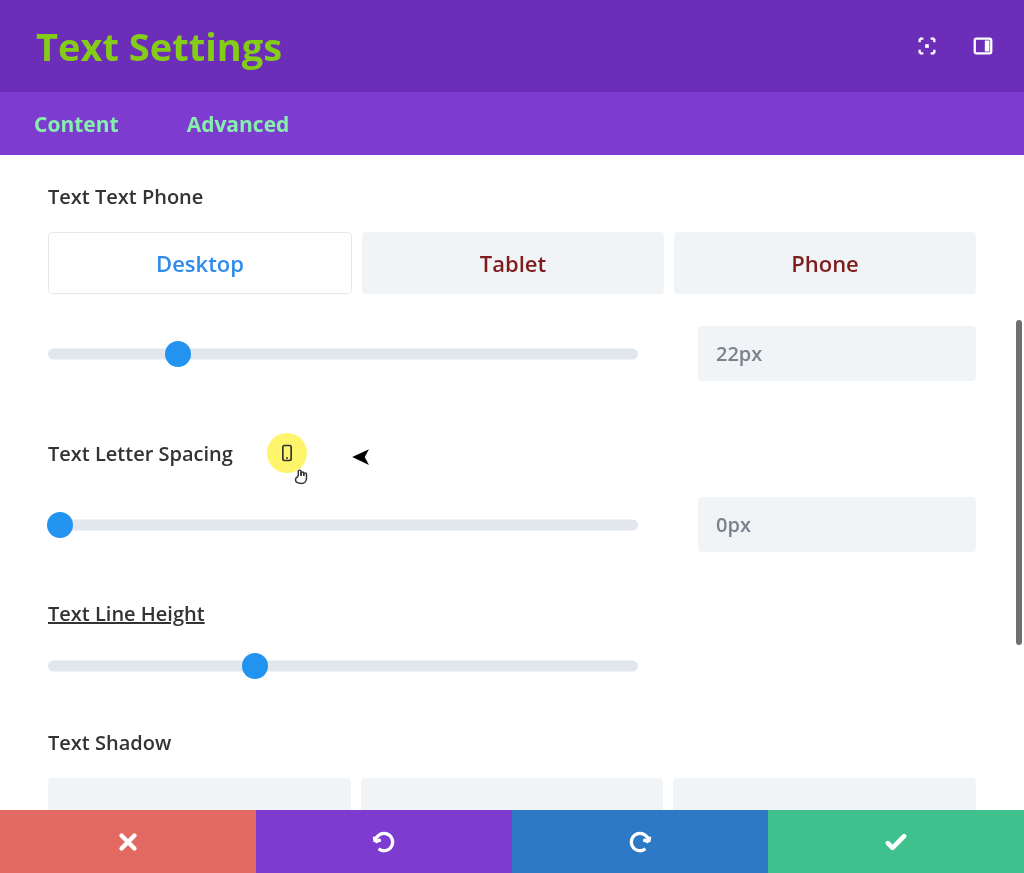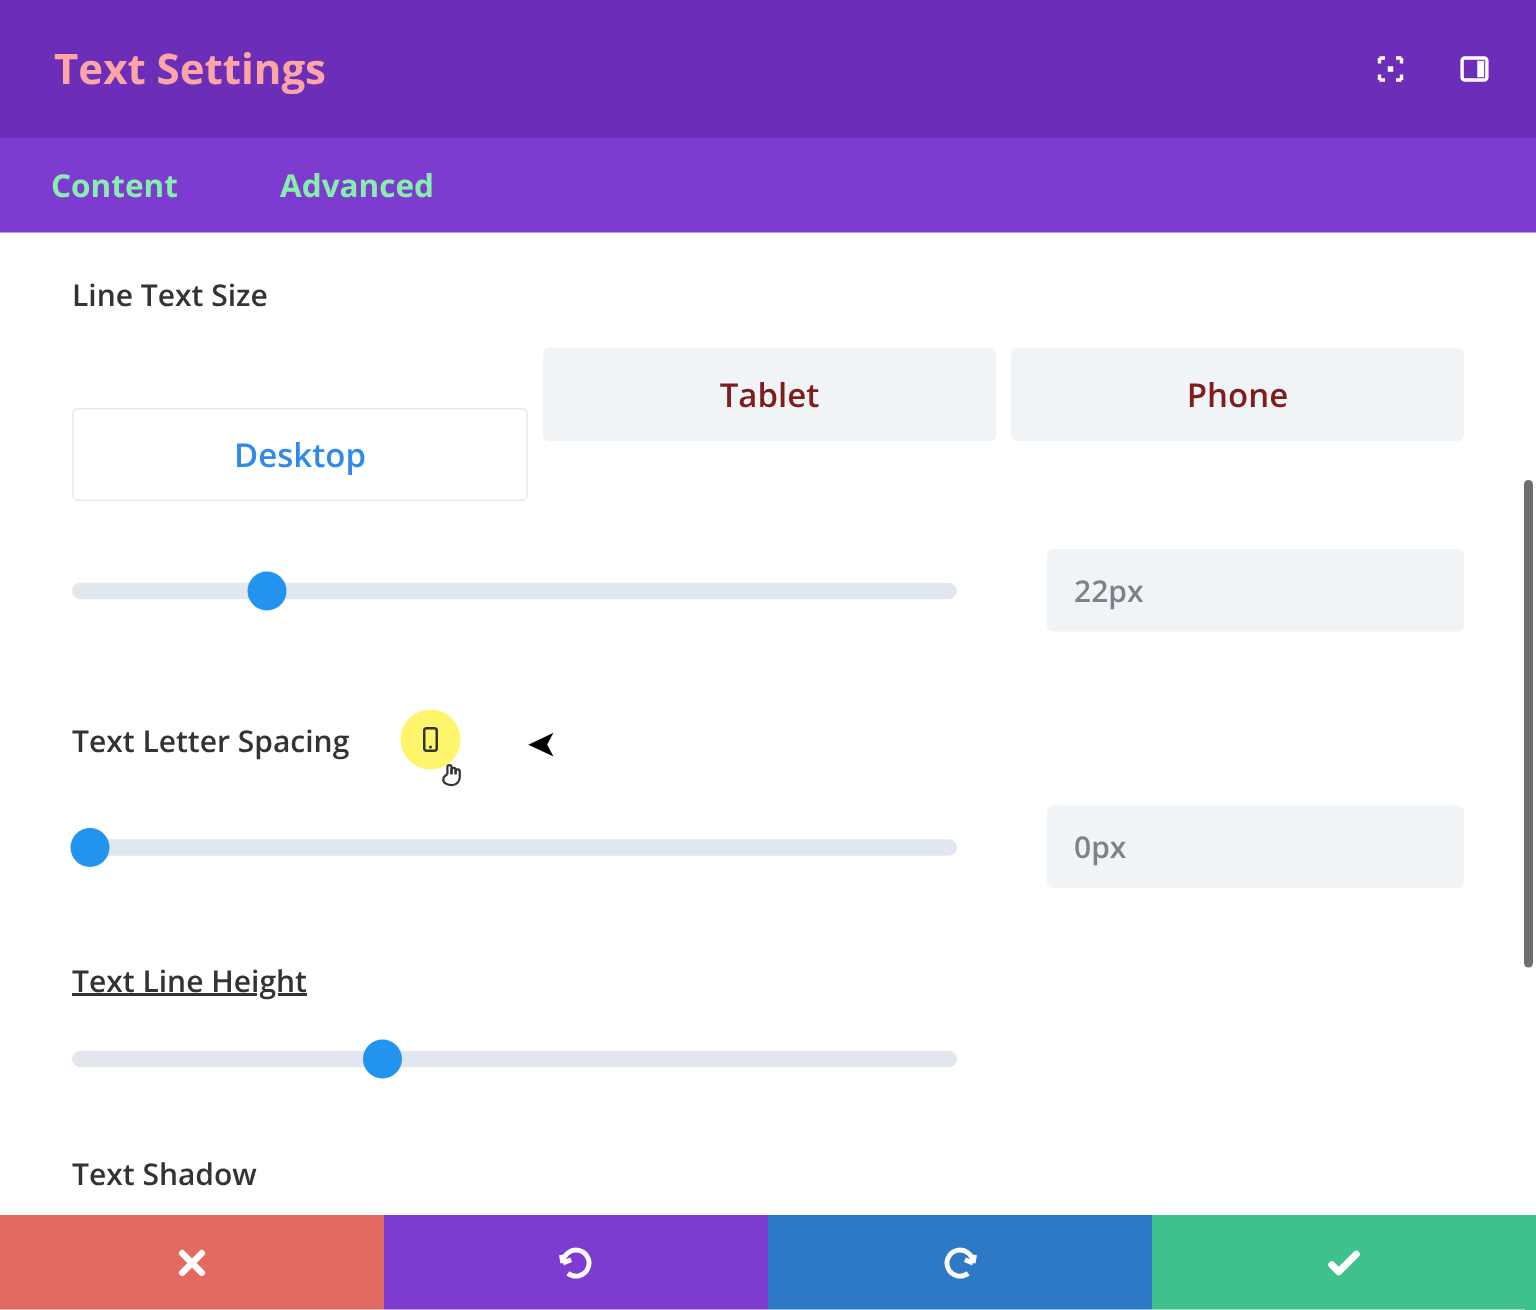--- a/index.html
+++ b/index.html
@@ -7,22 +7,22 @@
 
   
   .header {
     height: 92px;
     background: #6c2eb9;
     display: flex;
     align-items: center;
     padding: 0 28px 0 36px;
   }
   .header h1 {
-    color: #fca5a5;
-    font-size: 28px;
+    color: #84cc16;
+    font-size: 38px;
     font-weight: 700;
     flex: 1;
   }
   .header-icons { display: flex; gap: 30px; align-items: center; }
   .hicon { width: 26px; height: 26px; color: #fff; display: flex; align-items: center; justify-content: center; cursor: pointer; }
 
   
   .tabs { height: 63px; background: #7e3bd0; display: flex; }
   .tab {
     height: 100%;
@@ -67,21 +67,20 @@
     justify-content: center;
     font-size: 22px;
     font-weight: 600;
     color: #7f1d1d;
     cursor: pointer;
   }
   .device-tab.selected {
     background: #fff;
     border: 1px solid #e5e9ec;
     color: #2f8bea;
-    margin-top: 40px;
   }
 
   
   .slider-row {
     margin-top: 32px;
     display: flex;
     align-items: center;
     gap: 60px;
   }
   .slider { position: relative; width: 590px; height: 30px; flex-shrink: 0; }
@@ -186,21 +185,21 @@
   </div>
 </div>
 
 <div class="tabs">
   <div class="tab">Content</div>
   <div class="tab">Advanced</div>
 </div>
 
 <div class="body">
 
-  <div class="section-label">Line Text Size</div>
+  <div class="section-label">Text Text Phone</div>
 
   <div class="device-tabs">
     <div class="device-tab selected">Desktop</div>
     <div class="device-tab">Tablet</div>
     <div class="device-tab">Phone</div>
   </div>
 
   <div class="slider-row">
     <div class="slider">
       <div class="track"></div>

